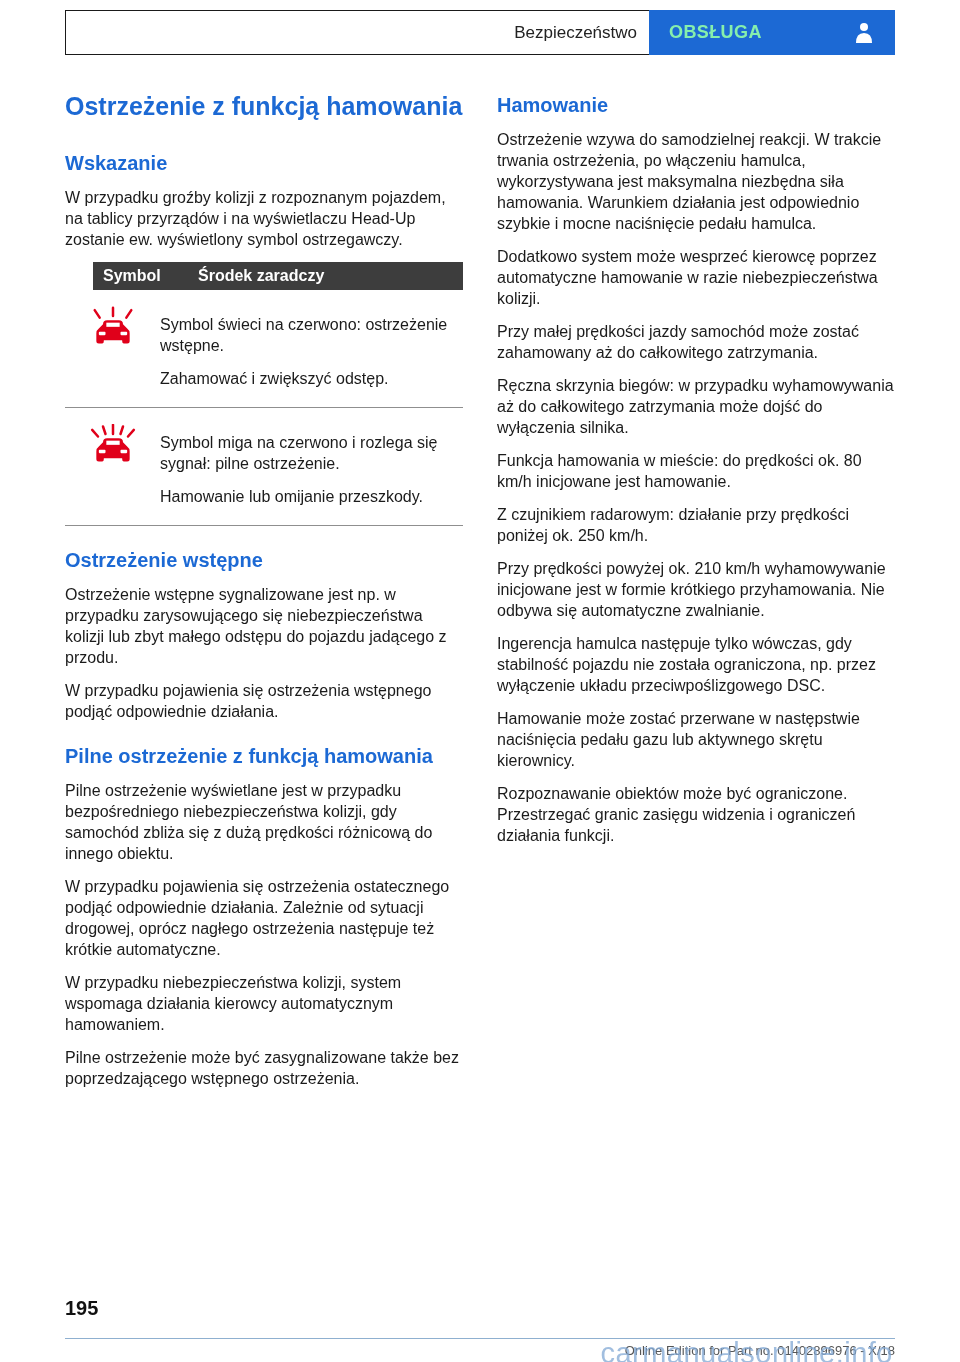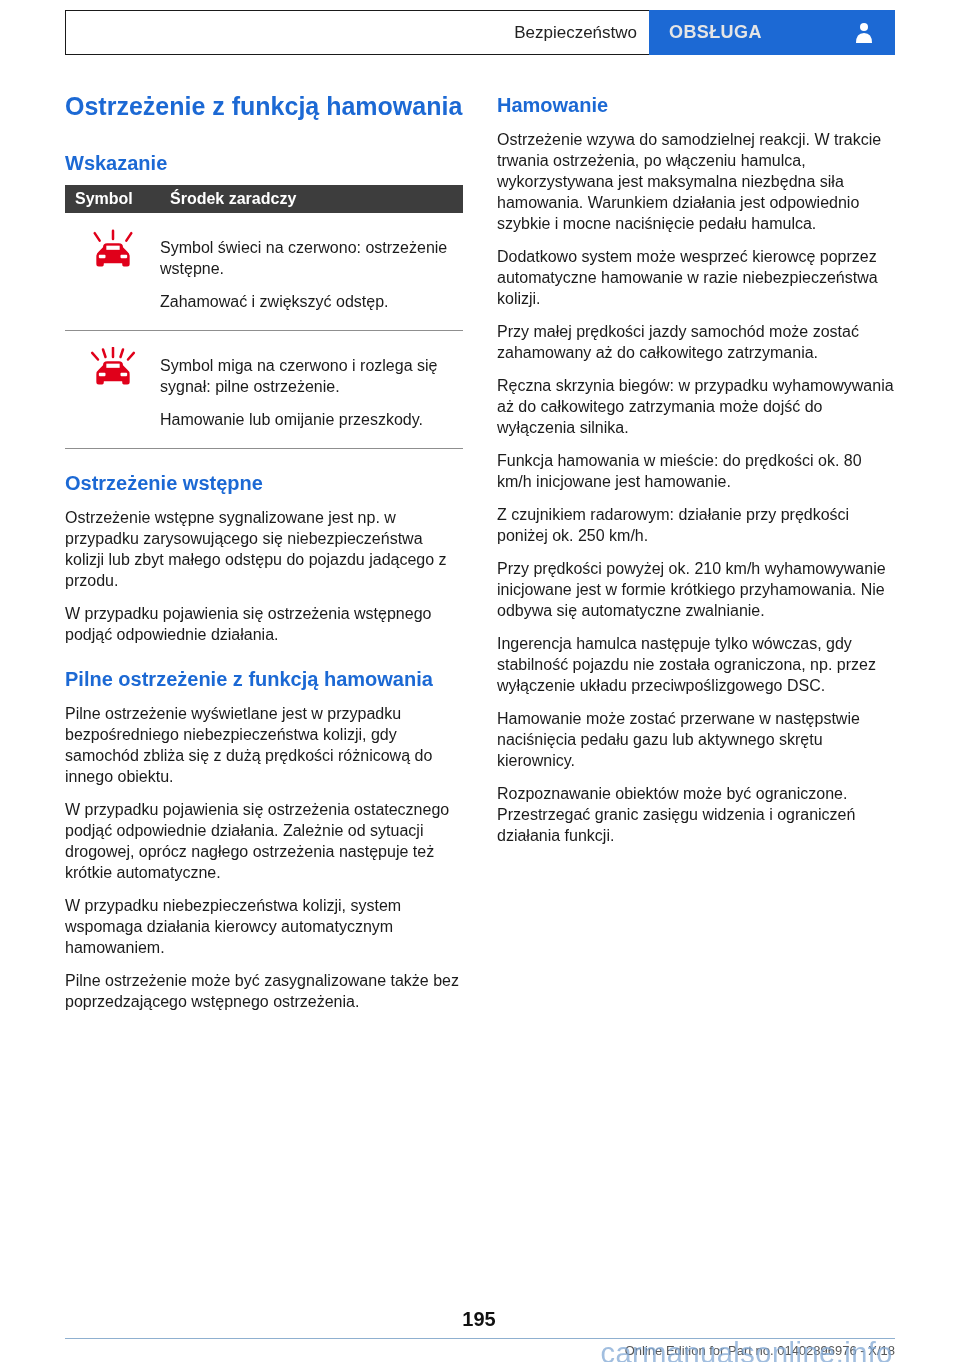--- a/index.html
+++ b/index.html
@@ -19,21 +19,21 @@
     flex: 1;
     border: 1px solid #1a1a1a;
     border-right: none;
     display: flex; align-items: center; justify-content: flex-end;
     padding-right: 12px; box-sizing: border-box;
     font-size: 17px; color: #222;
   }
   .section-box {
     width: 246px;
     background: #1c69d4;
-    color: #e5e5e5;
+    color: #86efac;
     display: flex; align-items: center; justify-content: space-between;
     padding: 0 18px 0 20px; box-sizing: border-box;
     font-size: 18px; font-weight: bold; letter-spacing: 0.4px;
   }
   .section-icon svg { display: block; }
 
   
   .columns { display: flex; gap: 34px; margin-top: 38px; }
   .col { width: 398px; }
 
@@ -50,37 +50,37 @@
     font-size: 16px; line-height: 21px;
     margin: 12px 0 12px 0;
   }
 
   
   .symbol-table { margin: 4px 0 6px 0; }
   .t-head {
     display: grid; grid-template-columns: 95px 1fr;
     background: #3d3d3d; color: #ffffff;
     font-weight: bold; font-size: 16px;
-    padding: 5px 0 5px 10px; box-sizing: border-box;
+    padding: 5px 0 5px 10px; box-sizing: border-box; margin-left: 28px;
   }
   .t-row {
     display: grid; grid-template-columns: 95px 1fr;
     border-bottom: 1px solid #8f8f8f;
     padding: 12px 0 8px 0;
   }
   .t-icon { display: flex; justify-content: center; align-items: flex-start; padding-top: 4px; }
   .t-text p { margin-bottom: 10px; }
 
   
   .footer {
     position: absolute; left: 65px; right: 65px; bottom: 14px;
   }
   .page-number {
-    text-align: center; font-size: 20px; font-weight: bold; color: #111;
-    margin-bottom: 7px; padding-right: 2px;
+    text-align: left; font-size: 20px; font-weight: bold; color: #111;
+    margin-bottom: 18px; padding-right: 2px;
   }
   .footer-rule { border-top: 1px solid #8fb0d0; margin: 0 0 4px 0; }
   .footer-note {
     text-align: right; font-size: 13px; color: #555;
   }
   .watermark {
     position: absolute; right: 2px; bottom: -12px;
     font-size: 29px; color: rgba(130, 168, 212, 0.75);
     letter-spacing: 0.5px;
     pointer-events: none;
@@ -105,20 +105,21 @@
       </span>
     </div>
   </div>
 
   <div class="columns">
 
     <div class="col">
       <h1>Ostrzeżenie z funkcją hamowania</h1>
 
       <h2>Wskazanie</h2>
+      <p>W przypadku groźby kolizji z rozpoznanym pojazdem, na tablicy przyrządów i na wyświetlaczu Head-Up zostanie ew. wyświetlony symbol ostrzegawczy.</p>
 
       <div class="symbol-table">
         <div class="t-head">
           <span>Symbol</span>
           <span>Środek zaradczy</span>
         </div>
 
         <div class="t-row">
           <div class="t-icon">
             <svg width="54" height="40" viewBox="0 0 64 48">

